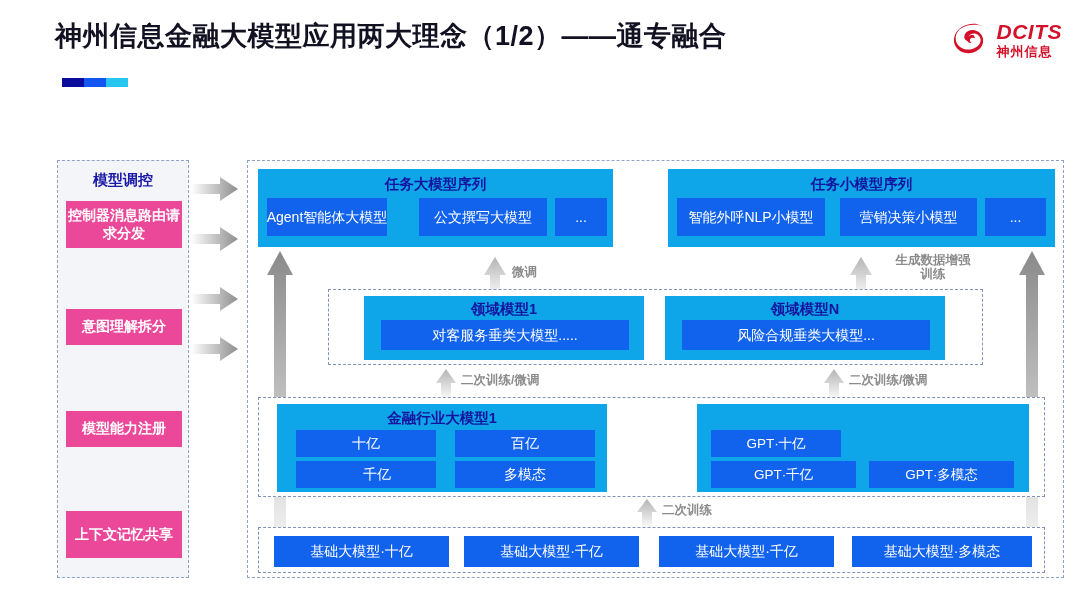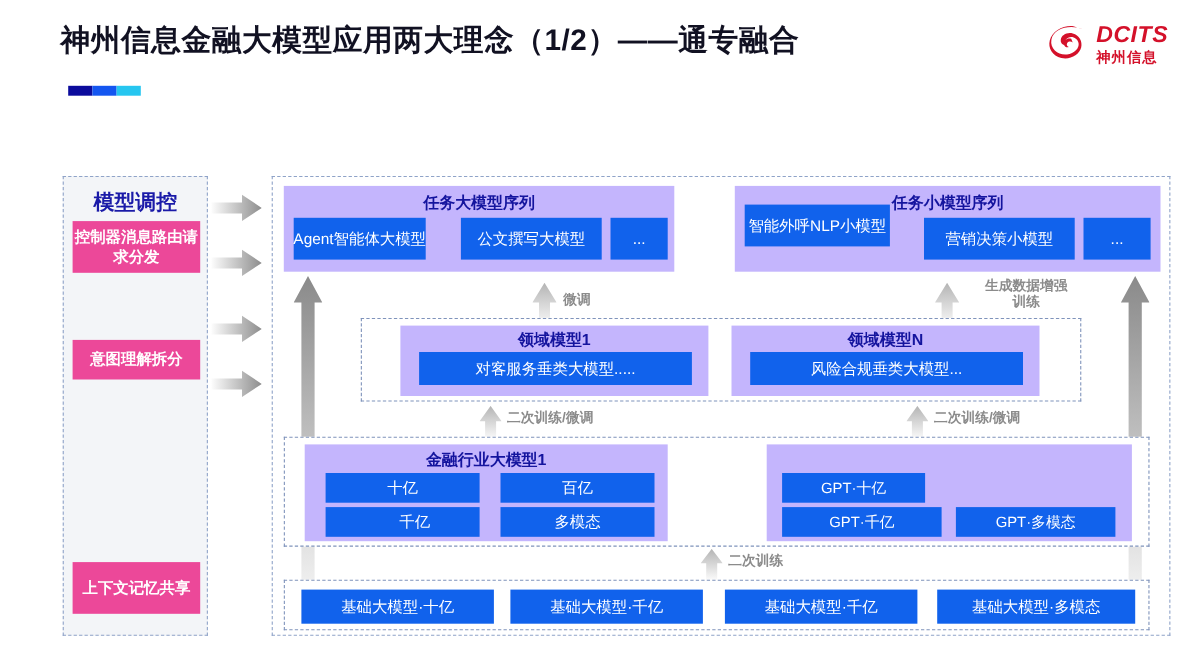--- a/index.html
+++ b/index.html
@@ -44,21 +44,21 @@
 
   
   .left-panel {
     position: absolute; left: 57px; top: 160px;
     width: 132px; height: 418px;
     background: #f3f5f8;
     border: 1.5px dashed #8fa3c8;
   }
   .left-title {
     position: absolute; left: 0; right: 0; top: 10px;
-    text-align: center; font-size: 19px; font-weight: bold; color: #1a1aa8;
+    text-align: center; font-size: 15px; font-weight: bold; color: #1a1aa8;
   }
   .lbtn {
     position: absolute; left: 8px; width: 116px;
     background: #ec4899; color: #fff;
     font-size: 14px; font-weight: bold;
     display: flex; align-items: center; justify-content: center;
     text-align: center; line-height: 1.25;
   }
   .lbtn-0 { top: 40px;  height: 47px; }
   .lbtn-1 { top: 148px; height: 36px; }
@@ -73,21 +73,21 @@
     position: absolute; left: 247px; top: 160px;
     width: 817px; height: 418px;
     border: 1.5px dashed #8fa3c8;
     background: #fff;
   }
 
   
   .dgroup { position: absolute; border: 1.3px dashed #7f93bb; background: #ffffff; }
 
   
-  .lightbox { position: absolute; background: #c4b5fd; }
+  .lightbox { position: absolute; background: #0ea5e9; }
 
   .grp-title {
     position: absolute; left: 0; right: 0;
     text-align: center; font-size: 14.5px; font-weight: bold; color: #14149e;
     white-space: nowrap;
   }
 
   .bbox {
     position: absolute;
     background: #1162ec; color: #ffffff;
@@ -129,20 +129,21 @@
       <span class="logo-en">DCITS</span>
       <span class="logo-cn">神州信息</span>
     </div>
   </div>
 
 
   <div class="left-panel">
     <div class="left-title">模型调控</div>
     <div class="lbtn lbtn-0">控制器消息路由请求分发</div>
     <div class="lbtn lbtn-1">意图理解拆分</div>
+    <div class="lbtn lbtn-2">模型能力注册</div>
     <div class="lbtn lbtn-3">上下文记忆共享</div>
   </div>
 
   <svg class="harrow" style="left:192px; top:176px;" viewBox="0 0 46 26">
     <defs>
         <linearGradient id="hg1" x1="0" y1="0" x2="1" y2="0">
       <stop offset="0%" stop-color="#fdfdfd"></stop>
           <stop offset="100%" stop-color="#8d8d8d"></stop>
         </linearGradient>
       </defs>
@@ -162,21 +163,21 @@
 
     <div class="lightbox" style="left:10px; top:8px; width:355px; height:78px;">
       <div class="grp-title" style="top:6px;">任务大模型序列</div>
       <div class="bbox" style="left:9px; top:29px; width:120px; height:38px;">Agent智能体大模型</div>
       <div class="bbox" style="left:161px; top:29px; width:128px; height:38px;">公文撰写大模型</div>
       <div class="bbox" style="left:297px; top:29px; width:52px; height:38px;">...</div>
     </div>
 
     <div class="lightbox" style="left:420px; top:8px; width:387px; height:78px;">
       <div class="grp-title" style="top:6px;">任务小模型序列</div>
-      <div class="bbox" style="left:9px; top:17px; width:132px; height:38px;">智能外呼NLP小模型</div>
+      <div class="bbox" style="left:9px; top:29px; width:148px; height:38px;">智能外呼NLP小模型</div>
       <div class="bbox" style="left:172px; top:29px; width:137px; height:38px;">营销决策小模型</div>
       <div class="bbox" style="left:317px; top:29px; width:61px; height:38px;">...</div>
     </div>
 
     <svg class="varrow" style="left:19px; top:90px; width:26px; height:324px;" viewBox="0 0 26 324" preserveAspectRatio="none">
       <defs>
           <linearGradient id="vg1" x1="0" y1="1" x2="0" y2="0">
         <stop offset="0%" stop-color="#ffffff"></stop>
             <stop offset="100%" stop-color="#8a8a8a"></stop>
           </linearGradient>

